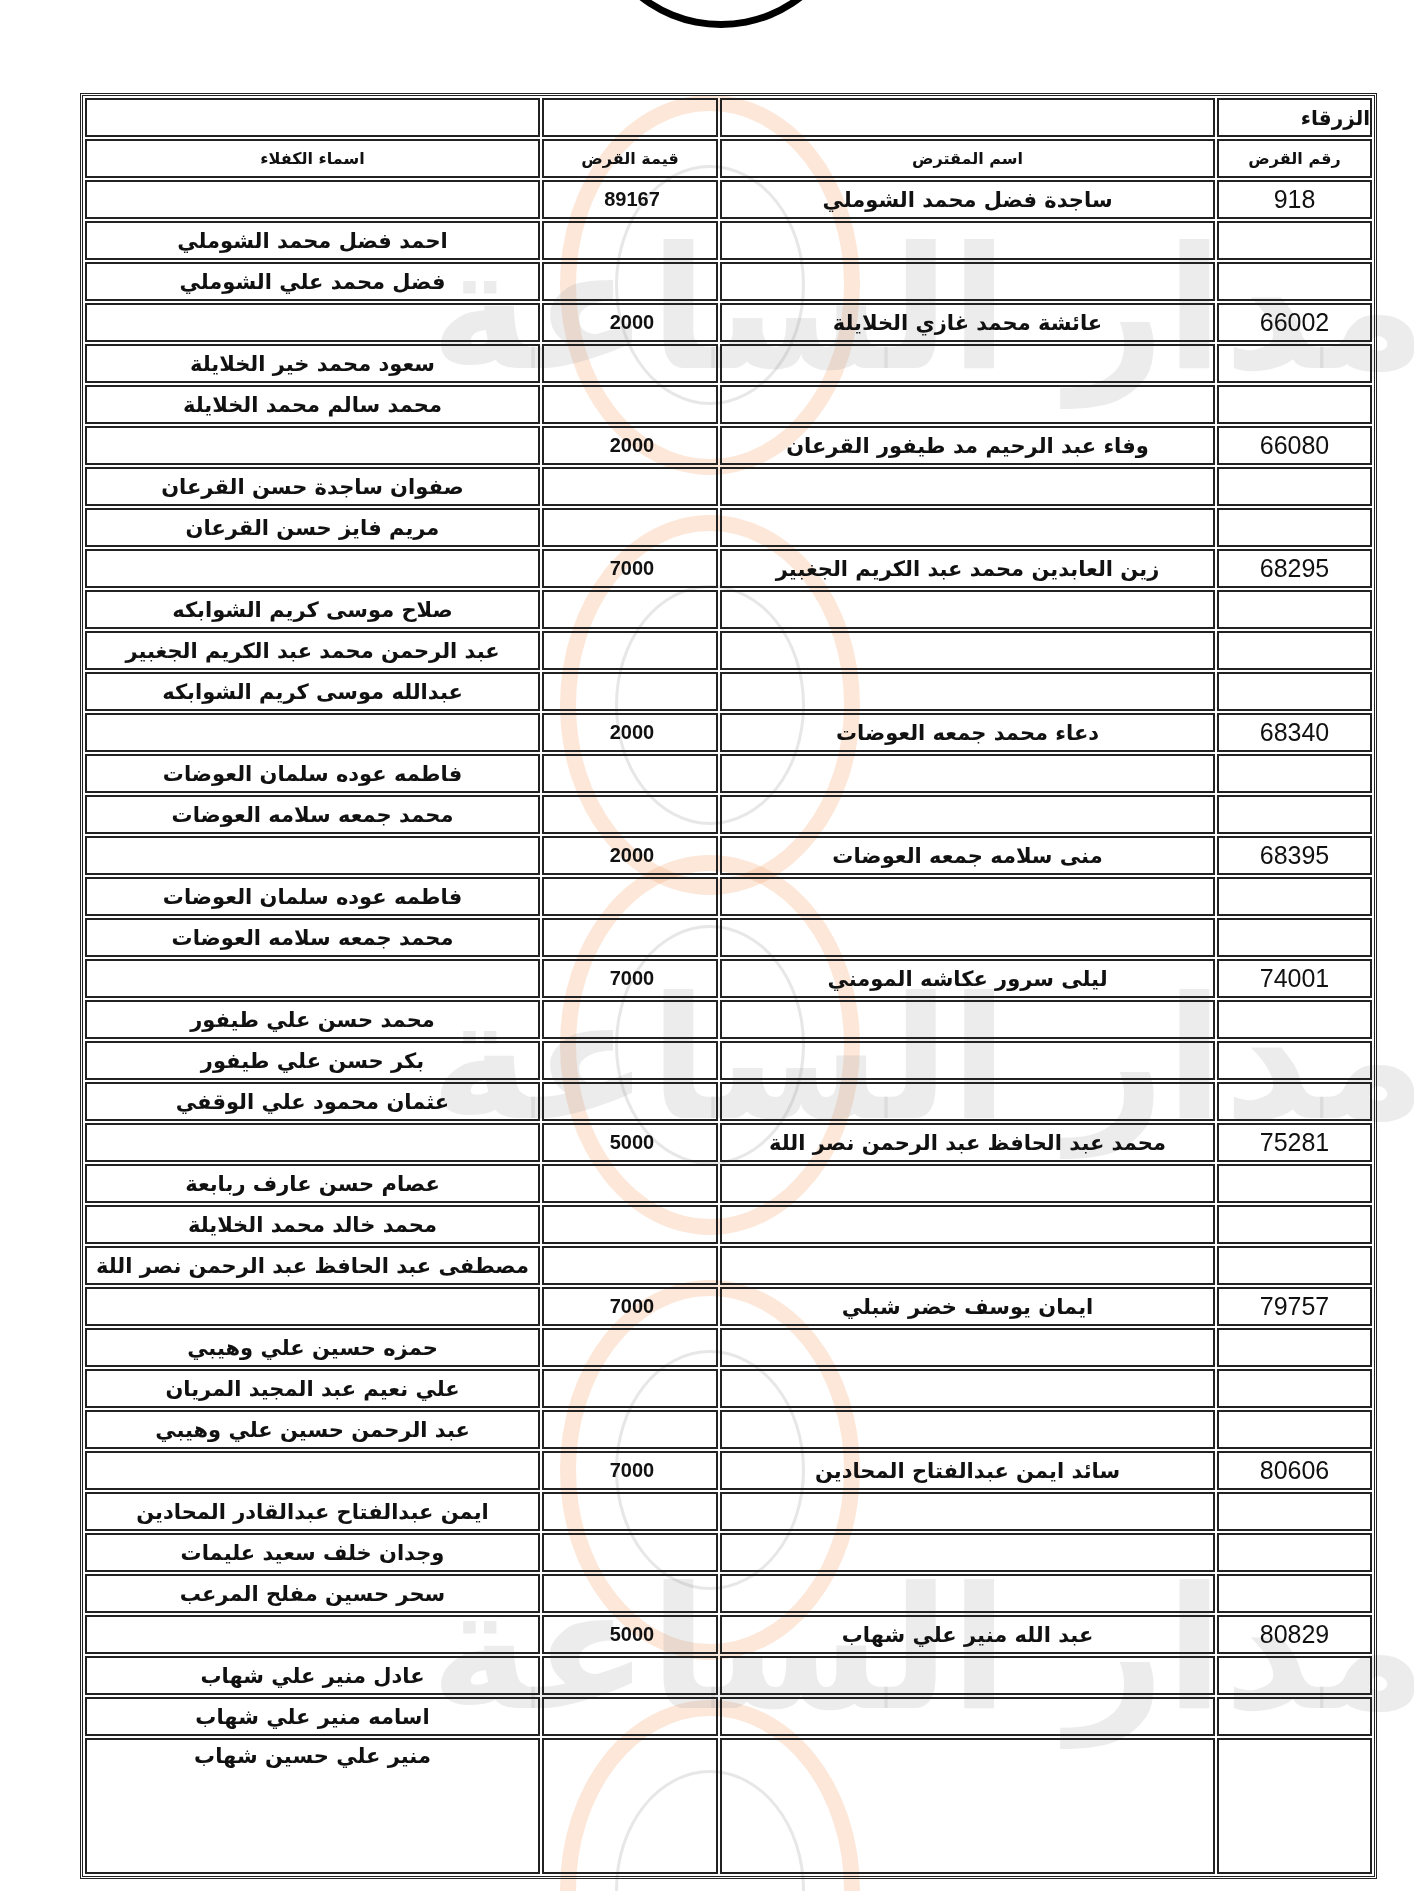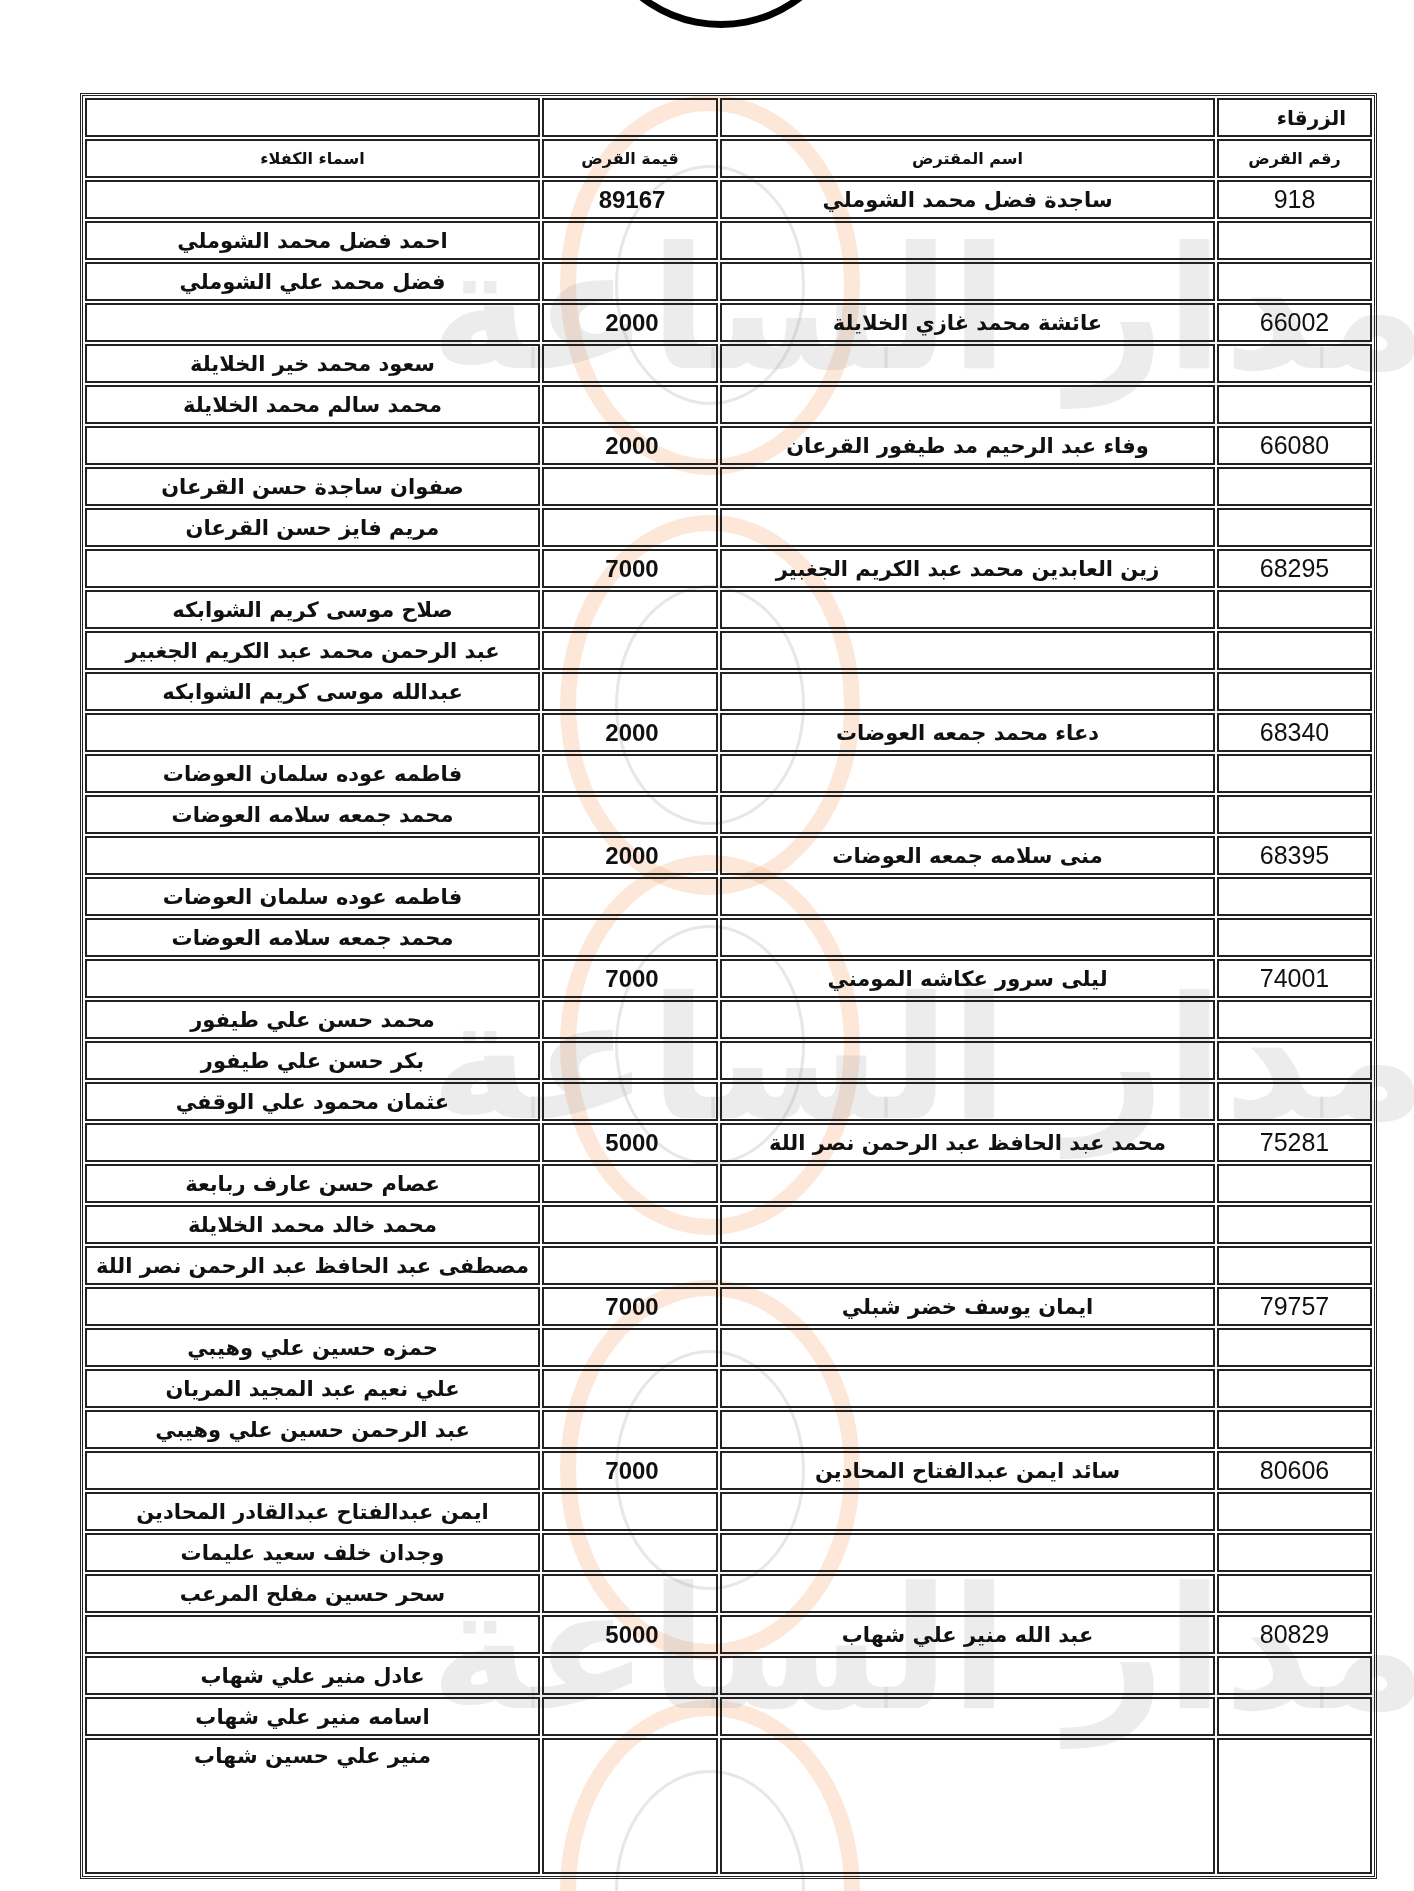--- a/index.html
+++ b/index.html
@@ -30,23 +30,23 @@
   }
   table { border-collapse: separate; border-spacing: 2px; width: 100%; direction: rtl;
           table-layout: fixed; }
   td {
     border: 2px solid #222; height: 35px; padding: 0 4px; text-align: center;
     font-weight: bold; font-size: 21px; color: #111; background: transparent;
     overflow: hidden; white-space: nowrap;
     font-family: "DejaVu Sans", sans-serif;
   }
   td.num { font-family: "Liberation Sans", sans-serif; font-weight: normal; font-size: 25px; }
-  td.amt { font-family: "Liberation Sans", sans-serif; font-weight: bold; font-size: 24px; padding-left: 8px; }
+  td.amt { font-family: "Liberation Sans", sans-serif; font-weight: bold; font-size: 20px; padding-left: 8px; }
   td.hdr { font-size: 16px; }
-  td.city { text-align: right; padding-right: 24px; font-size: 20px; }
+  td.city { text-align: right; padding-right: 0; font-size: 20px; }
   tr.last td { height: 128px; vertical-align: top; padding-top: 4px; }
   col.c-num { width: 155px; }
   col.c-name { width: 495px; }
   col.c-amt { width: 176px; }
   col.c-guar { width: auto; }
 </style>
 </head>
 <body>
 
 <div class="top-arc"></div>

